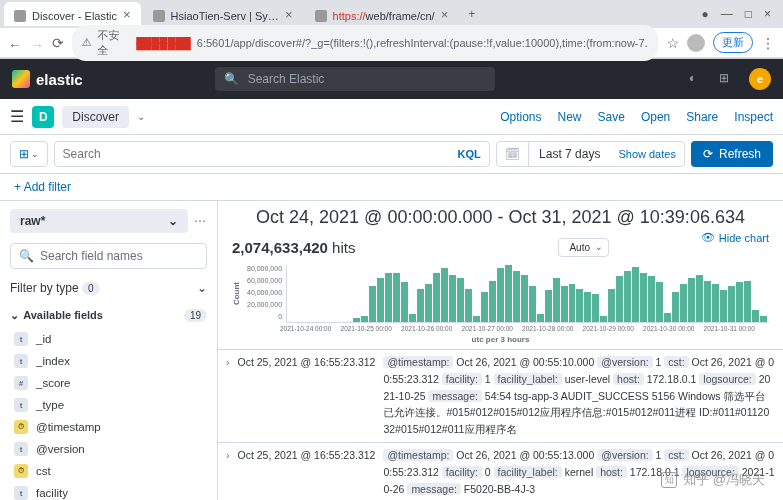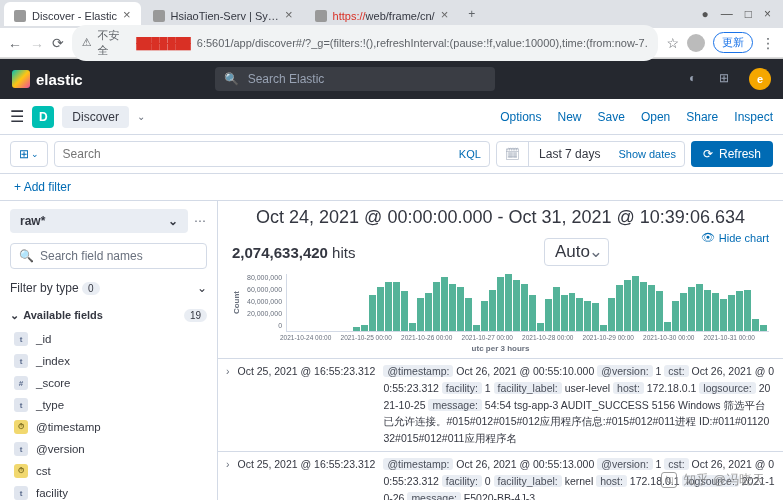--- a/index.html
+++ b/index.html
@@ -29,21 +29,21 @@
 .burger{font-size:16px;color:#343741}
 .d-badge{width:22px;height:22px;background:#00bfb3;color:#fff;border-radius:4px;display:flex;align-items:center;justify-content:center;font-weight:700;font-size:12px}
 .discover-btn{background:#e9edf3;padding:4px 10px;border-radius:4px;font-size:12px;color:#343741}
 .chev{color:#69707d;font-size:10px}
 .app-links{margin-left:auto;display:flex;gap:16px;font-size:12px}
 .app-link{color:#006bb4}
 .query-row{display:flex;align-items:stretch;padding:6px 10px;gap:6px;border-bottom:1px solid #d3dae6}
 .filter-icon-btn{border:1px solid #d3dae6;border-radius:4px;padding:5px 8px;display:flex;align-items:center;color:#006bb4}
 .search-box{flex:1;border:1px solid #d3dae6;border-radius:4px;display:flex;align-items:center;padding:0 8px}
 .search-input{flex:1;border:none;outline:none;font-size:12px;padding:5px 0}
-.kql{color:#006bb4;font-size:11px;font-weight:400}
+.kql{color:#006bb4;font-size:11px;font-weight:700}
 .date-box{border:1px solid #d3dae6;border-radius:4px;display:flex;align-items:center}
 .date-cal{padding:5px 8px;border-right:1px solid #d3dae6;color:#98a2b3}
 .date-text{padding:5px 10px;font-size:12px}
 .show-dates{color:#006bb4;font-size:11px;padding:5px 8px}
 .refresh-btn{background:#006bb4;color:#fff;border-radius:4px;padding:6px 12px;display:flex;align-items:center;gap:6px;font-size:12px}
 .add-filter-row{padding:6px 14px;border-bottom:1px solid #d3dae6}
 .add-filter{color:#006bb4;font-size:12px}
 .main{display:flex;height:calc(500px - 28px - 30px - 40px - 36px - 36px - 28px)}
 .sidebar{width:218px;border-right:1px solid #d3dae6;display:flex;flex-direction:column;font-size:12px;overflow:hidden}
 .index-row{display:flex;align-items:center;padding:8px 10px;gap:6px}
@@ -58,21 +58,21 @@
 .field-item{display:flex;align-items:center;gap:8px;padding:4px 14px;font-size:11.5px}
 .field-type{width:14px;height:14px;border-radius:3px;display:flex;align-items:center;justify-content:center;font-size:8px;font-weight:700;flex-shrink:0}
 .ft-t{background:#e0e5ee;color:#5a6b8c}
 .ft-at{background:#f1d86f;color:#7a6a1f}
 .ft-hash{background:#e0e5ee;color:#5a6b8c}
 .content{flex:1;overflow:hidden;display:flex;flex-direction:column;position:relative}
 .time-range-hdr{text-align:center;padding:6px 0;font-size:18px;color:#343741}
 .hits-row{display:flex;align-items:center;padding:4px 14px;gap:4px}
 .hits{font-size:15px}
 .hits-num{font-weight:700}
-.auto-sel{margin-left:auto;margin-right:160px;border:1px solid #d3dae6;border-radius:4px;padding:3px 18px 3px 10px;font-size:17px;position:relative}
+.auto-sel{margin-left:auto;margin-right:160px;border:1px solid #d3dae6;border-radius:4px;padding:3px 18px 3px 10px;font-size:10px;position:relative}
 .auto-sel:after{content:"⌄";position:absolute;right:5px;top:2px;color:#69707d}
 .hide-chart{position:absolute;right:14px;top:30px;color:#006bb4;font-size:11px;display:flex;align-items:center;gap:4px}
 .chart-area{padding:4px 14px 2px 14px}
 .chart{display:flex;gap:4px;height:58px;align-items:stretch}
 .y-axis{display:flex;flex-direction:column;justify-content:space-between;font-size:7px;color:#69707d;text-align:right;padding-bottom:3px}
 .y-label{writing-mode:vertical-rl;transform:rotate(180deg);font-size:8px;color:#69707d;align-self:center;margin-right:2px;font-weight:600}
 .bars{flex:1;display:flex;align-items:flex-end;gap:1px;border-left:1px solid #d3dae6;border-bottom:1px solid #d3dae6;padding:0 2px;position:relative}
 .bar{flex:1;background:#54b399}
 .x-axis{display:flex;justify-content:space-between;font-size:6.5px;color:#69707d;padding:2px 14px 0 48px}
 .x-label{text-align:center;font-size:8px;color:#69707d;font-weight:600;padding:3px 0}

